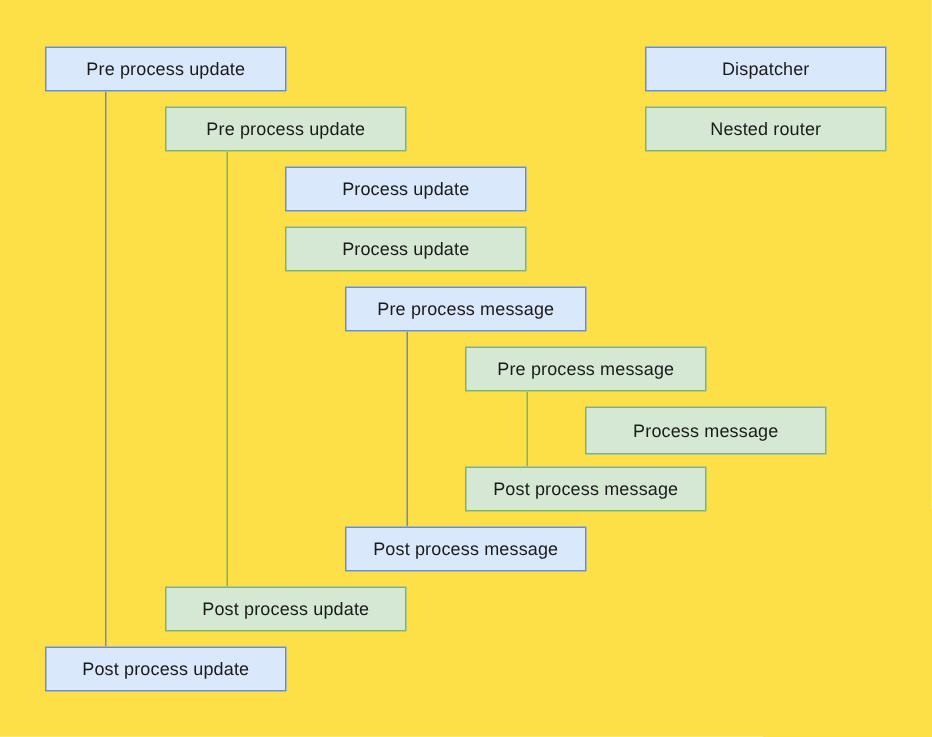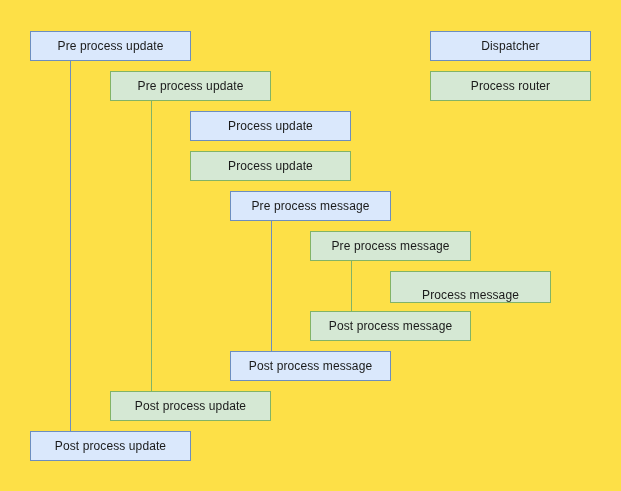--- a/index.html
+++ b/index.html
@@ -72,34 +72,34 @@
     </div>
     <div class="node router" style="left: 190px; top: 151px; width: 161px; height: 30px;">
       <span>Process update</span>
     </div>
     <div class="node dispatcher" style="left: 230px; top: 191px; width: 161px; height: 30px;">
       <span>Pre process message</span>
     </div>
     <div class="node router" style="left: 310px; top: 231px; width: 161px; height: 30px;">
       <span>Pre process message</span>
     </div>
-    <div class="node router" style="left: 390px; top: 271px; width: 161px; height: 32px; align-items: flex-end;">
+    <div class="node router" style="left: 390px; top: 271px; width: 161px; height: 32px;">
       <span>Process message</span>
     </div>
     <div class="node router" style="left: 310px; top: 311px; width: 161px; height: 30px;">
       <span>Post process message</span>
     </div>
     <div class="node dispatcher" style="left: 230px; top: 351px; width: 161px; height: 30px;">
       <span>Post process message</span>
     </div>
     <div class="node router" style="left: 110px; top: 391px; width: 161px; height: 30px;">
       <span>Post process update</span>
     </div>
     <div class="node dispatcher" style="left: 30px; top: 431px; width: 161px; height: 30px;">
       <span>Post process update</span>
     </div>
     <div class="node dispatcher" style="left: 430px; top: 31px; width: 161px; height: 30px;">
       <span>Dispatcher</span>
     </div>
     <div class="node router" style="left: 430px; top: 71px; width: 161px; height: 30px;">
-      <span>Process router</span>
+      <span>Nested router</span>
     </div>
   </div>
 
 </body></html>

